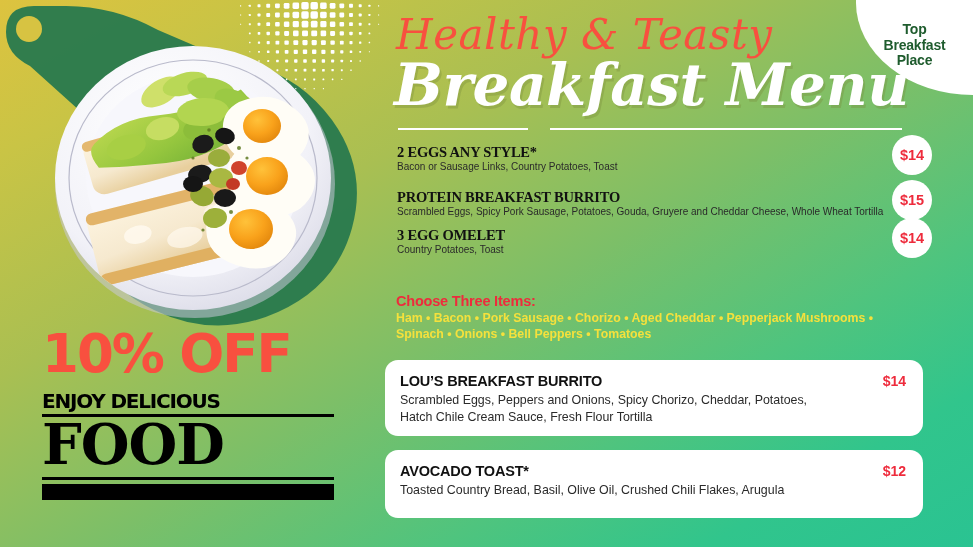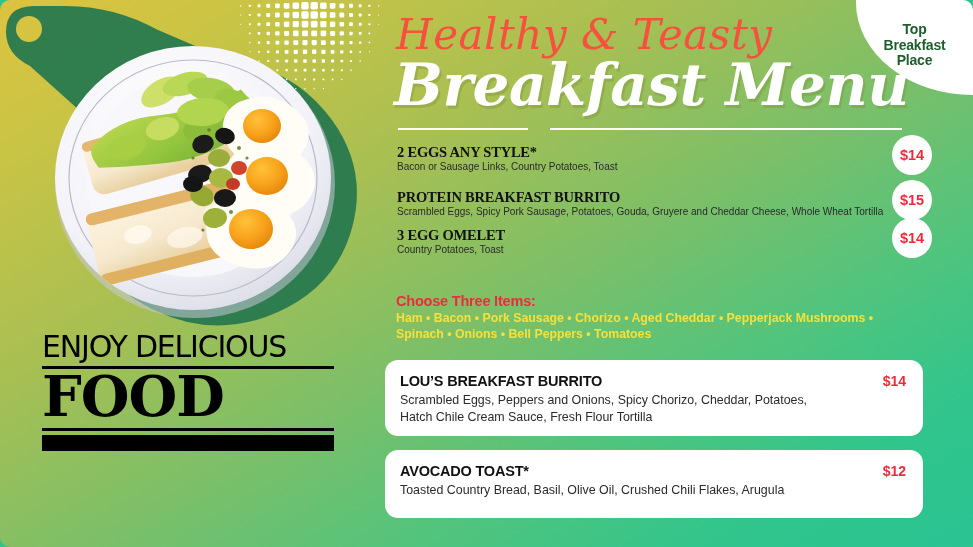--- a/index.html
+++ b/index.html
@@ -15,21 +15,20 @@
     overflow:hidden;
     background:
       linear-gradient(150deg,
         #ddc33f 0%,
         #c9c445 14%,
         #a9bf52 34%,
         #7cbf68 54%,
         #4fc47e 72%,
         #31c58c 86%,
         #2ac392 100%);
-    border-radius: 10px;
   }
 
   
   .halftone {
     position:absolute; left:236px; top:-8px;
     width:150px; height:104px;
     pointer-events:none;
   }
 
   
@@ -142,25 +141,25 @@
     font-family:"DejaVu Sans", sans-serif;
     font-weight:bold;
     font-size:53px;
     line-height:0.92;
     letter-spacing:-2px;
     white-space:nowrap;
   }
   .promo-enjoy {
     color:#000;
     font-family:"DejaVu Sans", sans-serif;
-    font-weight:normal;
-    font-size:30px;
+    font-weight:bold;
+    font-size:20px;
     line-height:1.02;
     letter-spacing:-1.2px;
-    margin-top:2px;
+    margin-top:12px;
     white-space:nowrap;
   }
   .rule-thin { height:3px; background:#000; margin-top:3px; width:292px; }
   .promo-food {
     color:#000;
     font-family:"DejaVu Serif", serif;
     font-weight:bold;
     font-size:56px;
     line-height:0.92;
     letter-spacing:-1px;
@@ -471,20 +470,21 @@
   </div>
   <div class="card two">
     <div class="card-inner">
       <div class="c-name">AVOCADO TOAST*</div>
       <div class="c-desc">Toasted Country Bread, Basil, Olive Oil, Crushed Chili Flakes, Arugula</div>
       <div class="c-price">$12</div>
     </div>
   </div>
 
   <div class="promo">
+    <div class="promo-off">10% OFF</div>
     <div class="promo-enjoy">ENJOY DELICIOUS</div>
     <div class="rule-thin"></div>
     <div class="promo-food">FOOD</div>
     <div class="rule-thin2"></div>
     <div class="rule-thick"></div>
   </div>
 
 </div>
 
 </body></html>

